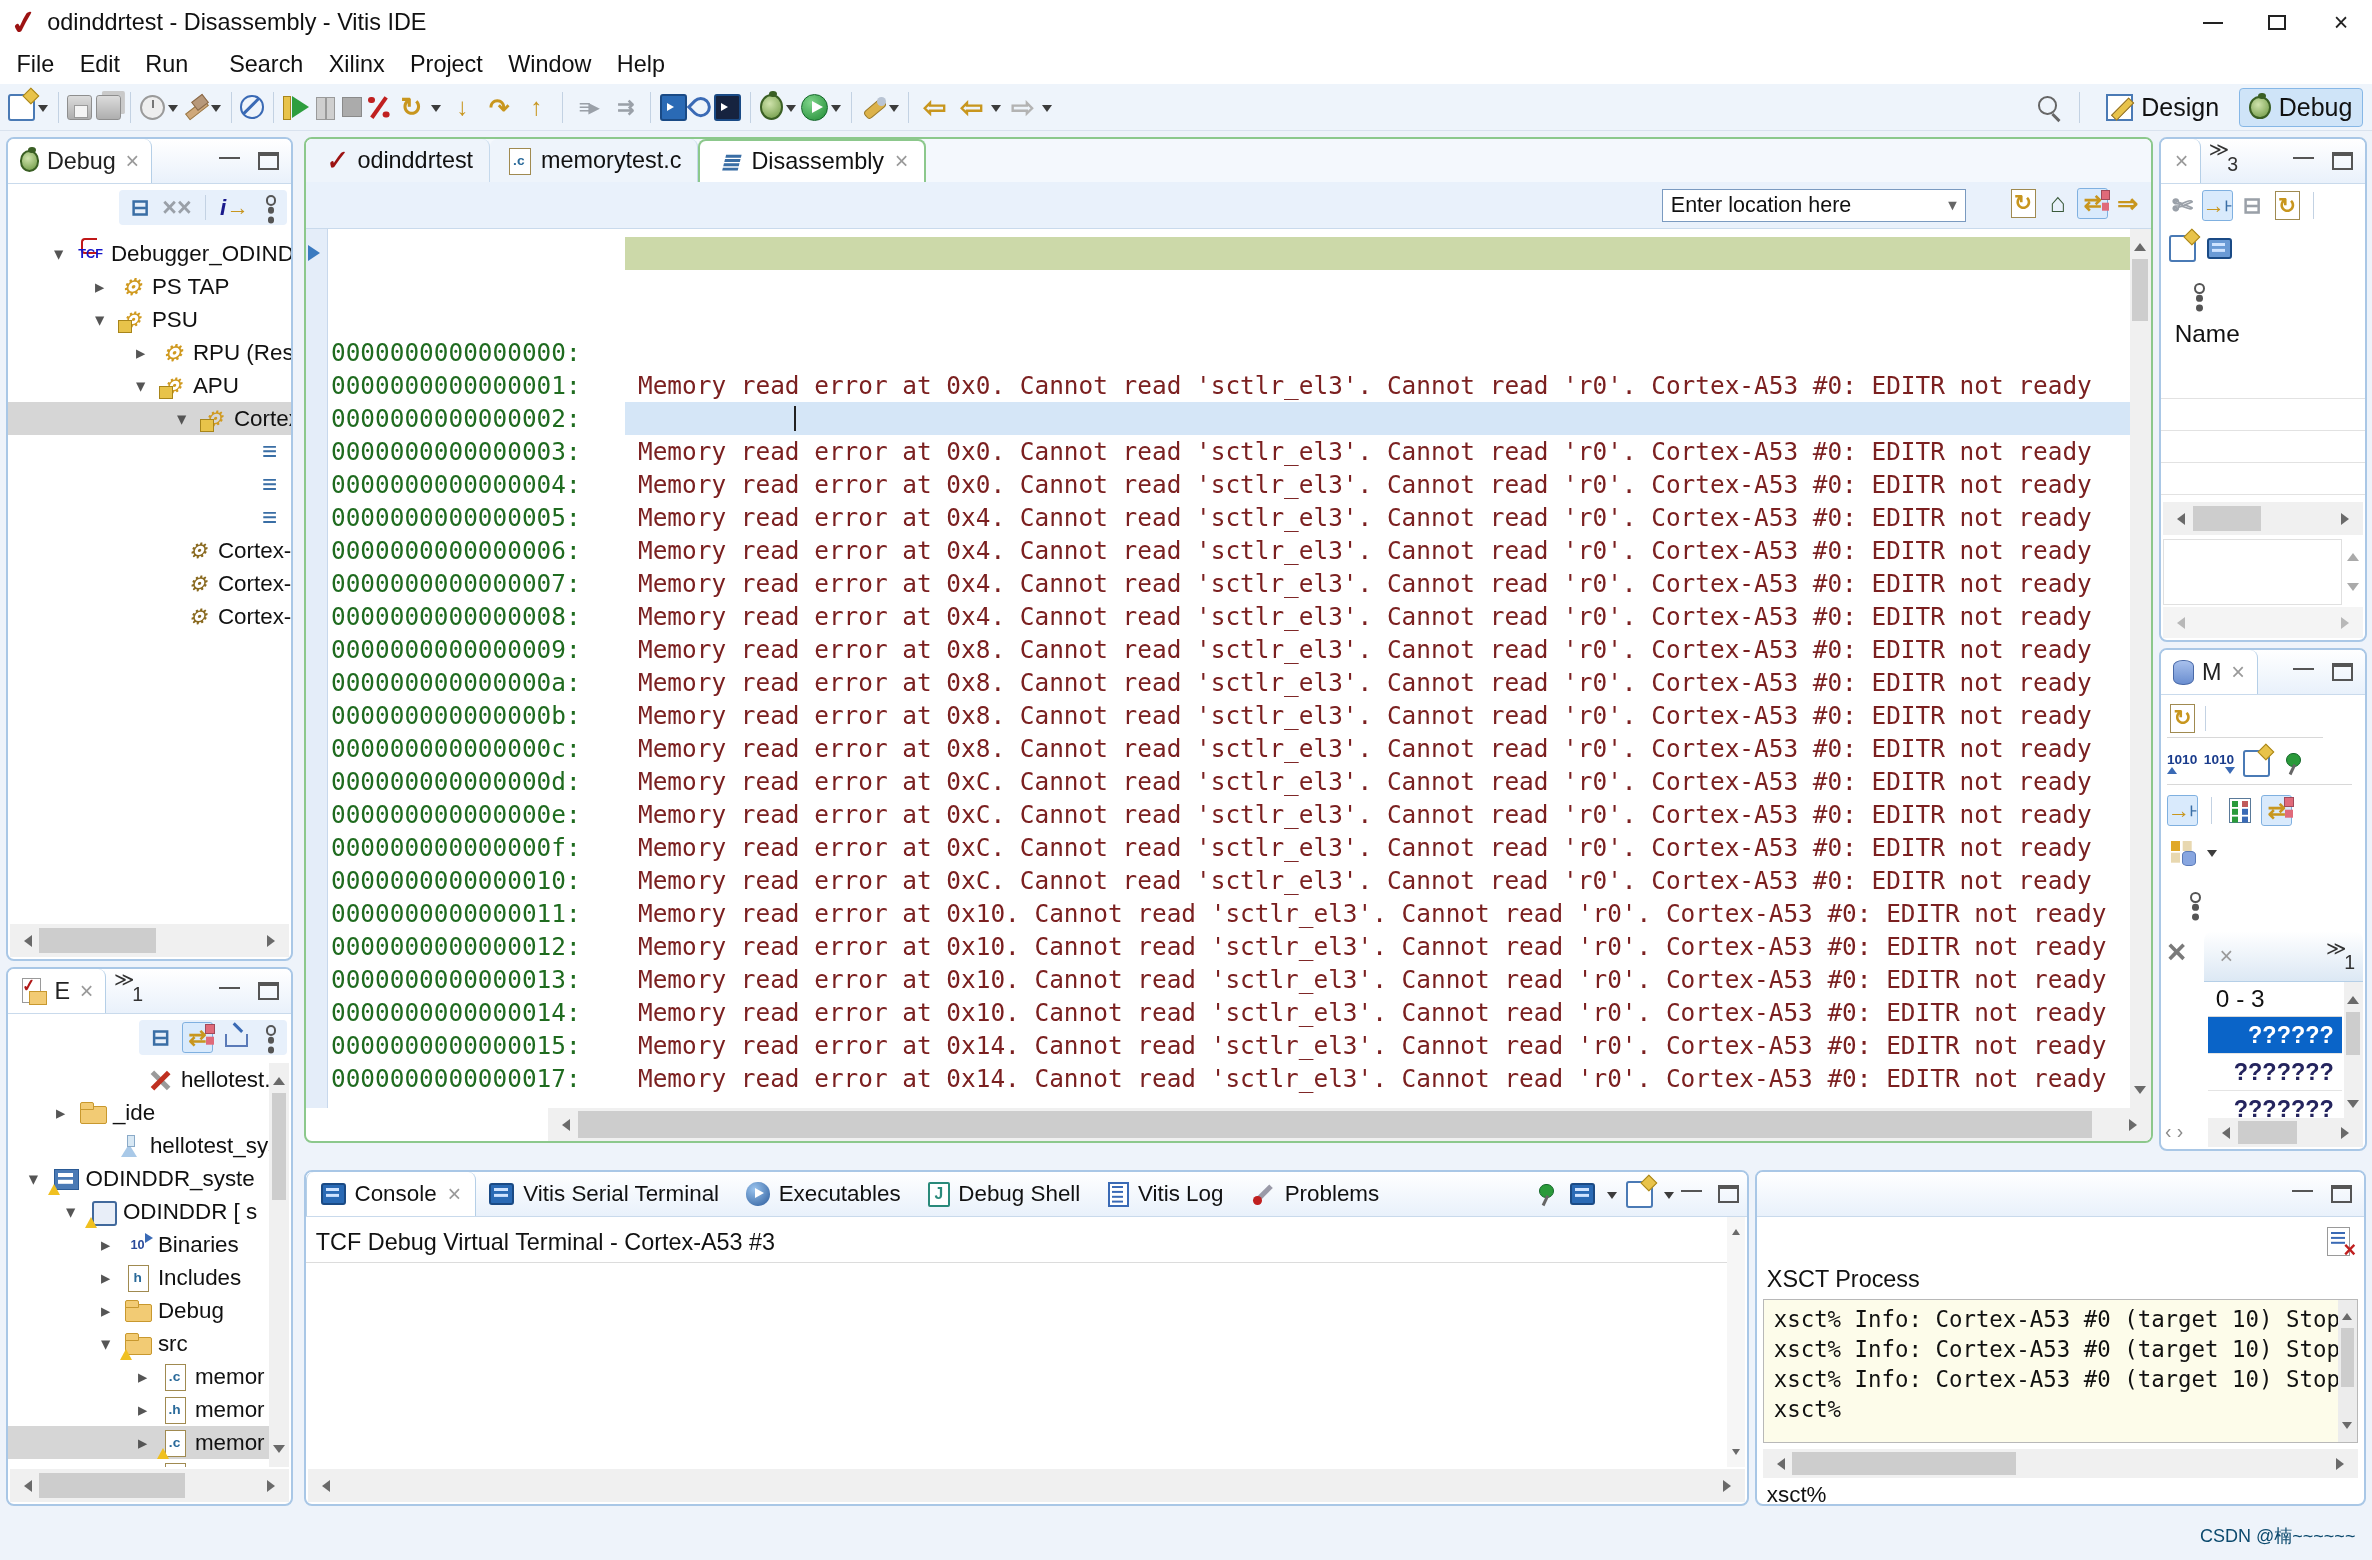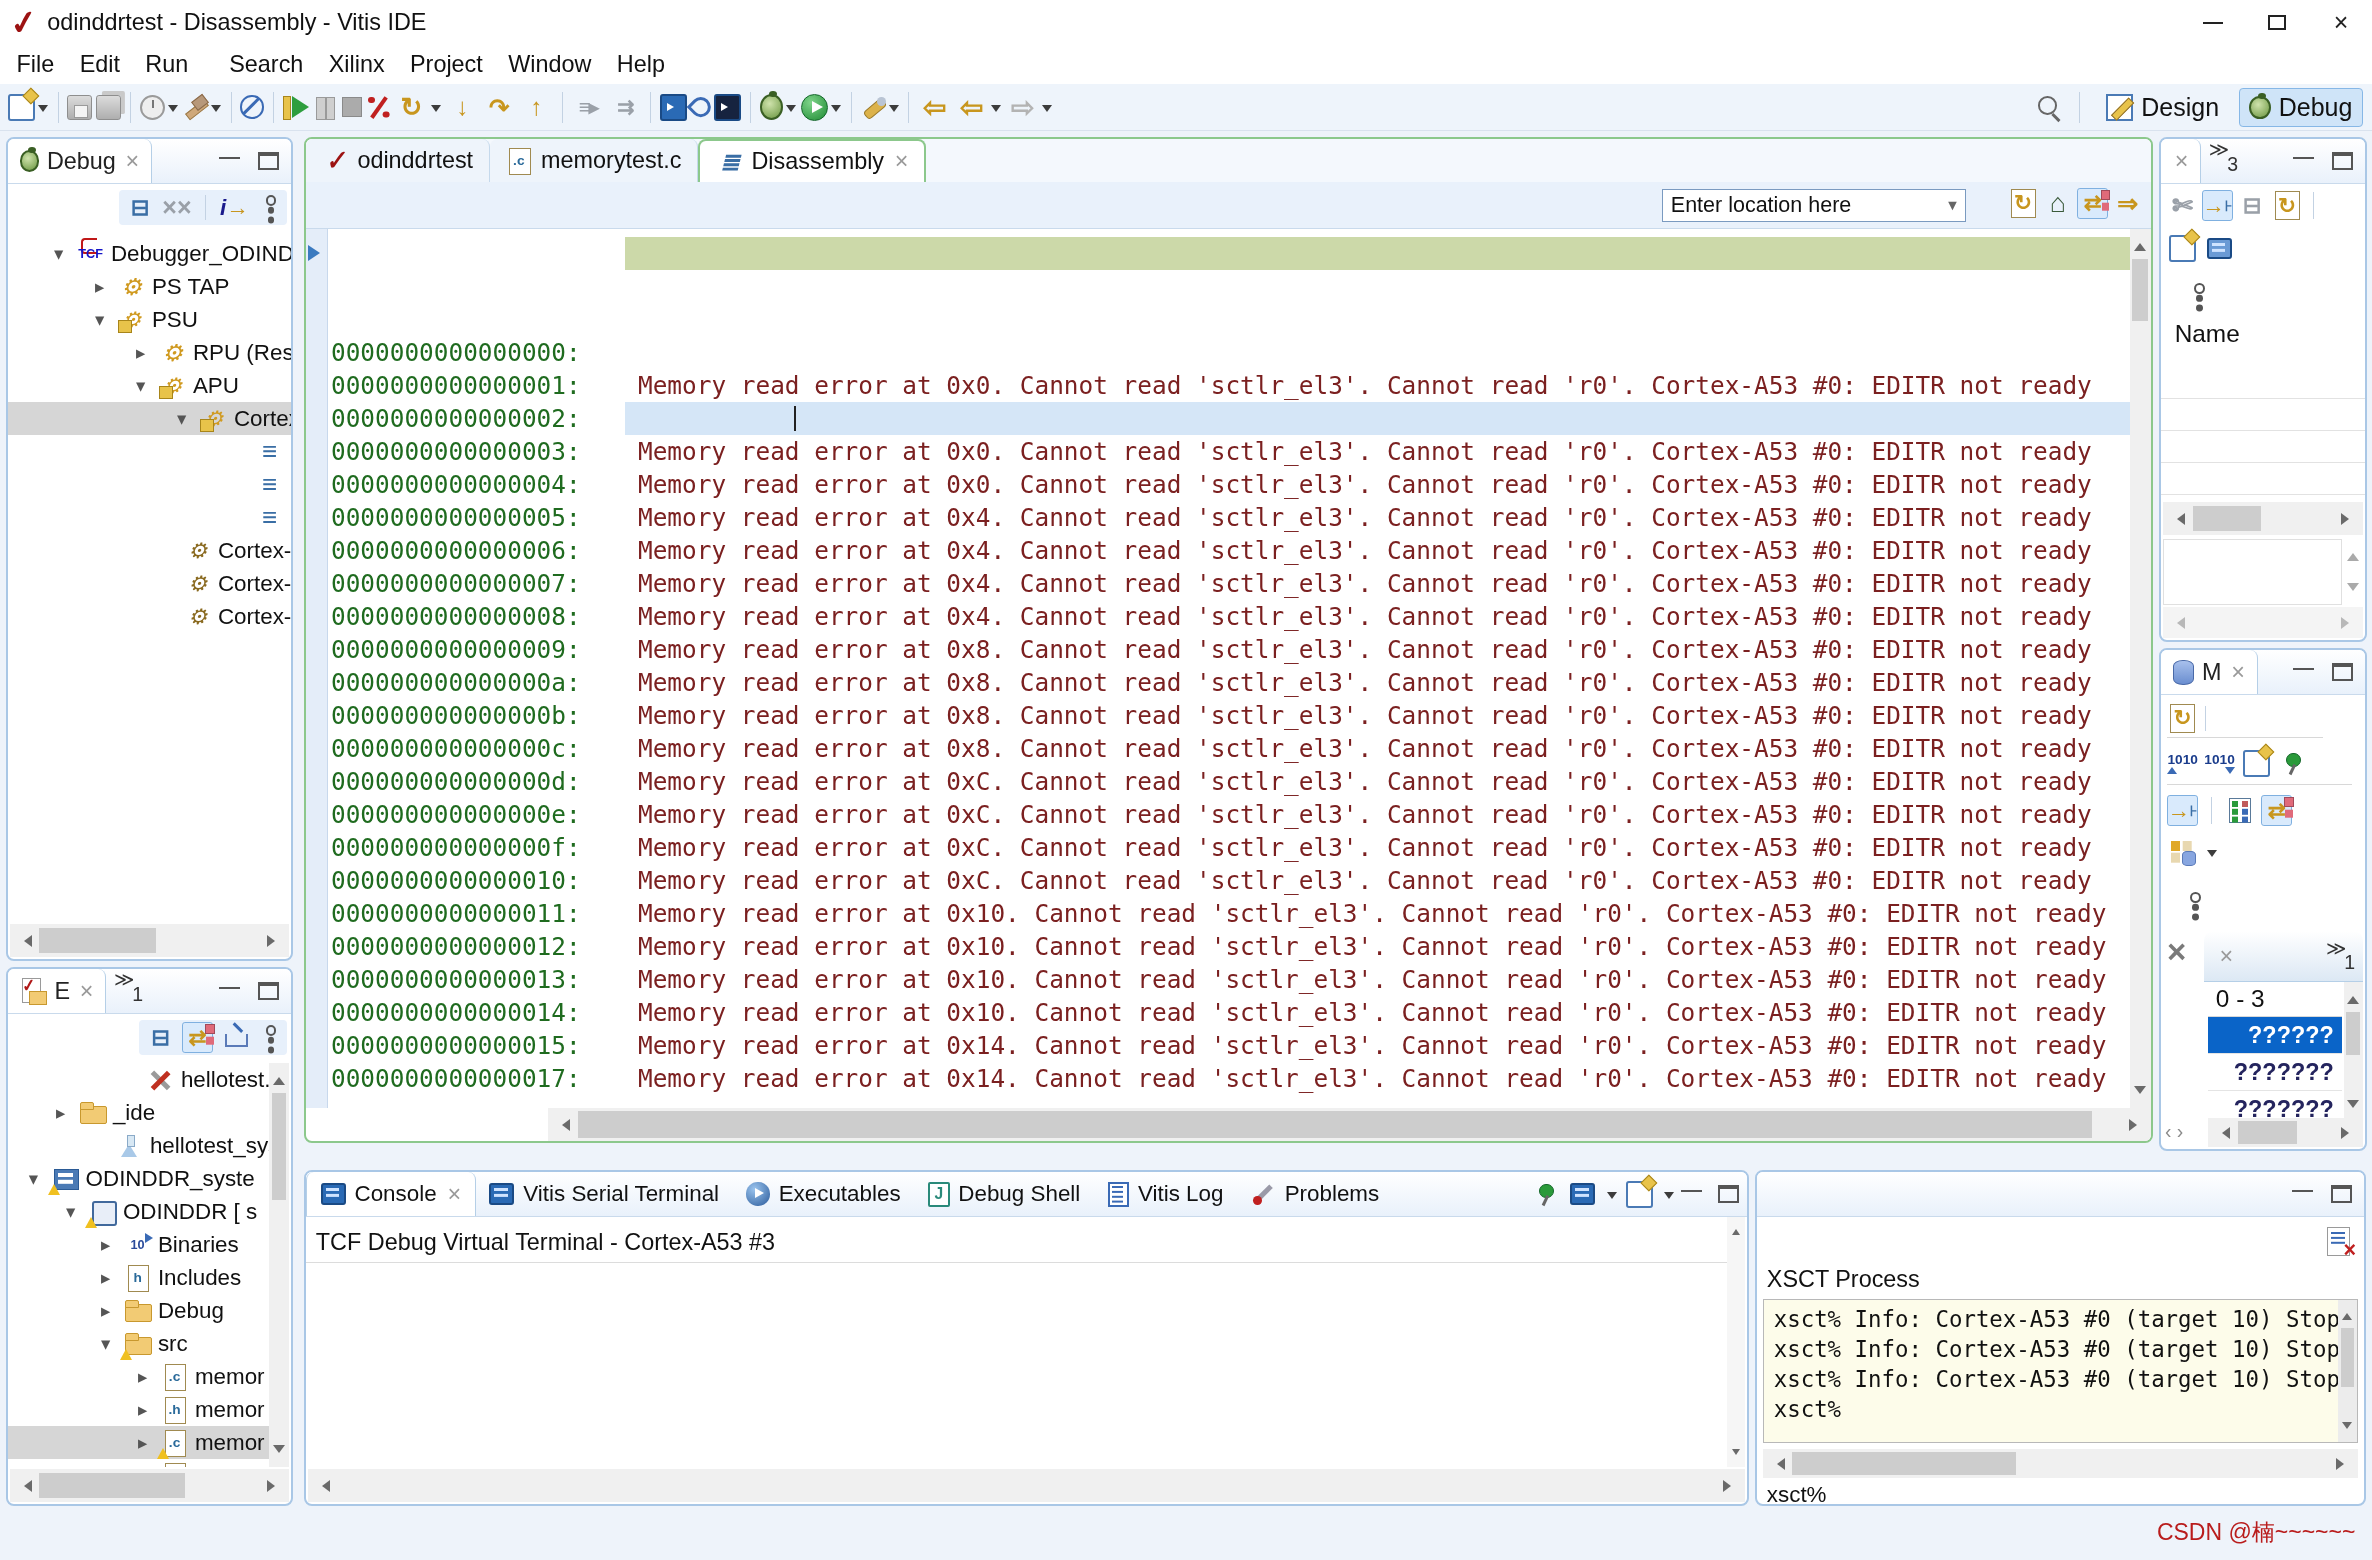--- a/index.html
+++ b/index.html
@@ -184,40 +184,40 @@
 .i-pin::after{content:"";position:absolute;left:10.7px;top:13.7px;width:2.9px;height:10.7px;background:#666;transform:rotate(25deg)}
 .i-cleardoc{width:23.4px;height:29px;background:#fff;border:1px solid #9a9a9a;position:relative}
 .i-cleardoc::before{content:"";position:absolute;left:2.9px;top:3.9px;width:13.7px;height:2px;background:#3a6ab5;box-shadow:0 4.9px 0 #3a6ab5,0 9.8px 0 #3a6ab5}
 .i-cleardoc::after{content:"×";position:absolute;right:-6.8px;bottom:-7.8px;color:#c02020;font-size:21.5px;font-weight:bold}
 .xbox{position:absolute;background:#fdfcea;border:1px solid #b8b8b8;overflow:hidden}
 .xline{font-family:"DejaVu Sans Mono",monospace;font-size:22.4px;line-height:30px;color:#111;white-space:pre;padding-left:9.8px}
 
 
 .mrow{height:37px;display:flex;align-items:center;justify-content:flex-end;padding-right:7.8px;font-size:23.4px;font-weight:bold;color:#24245e;border-bottom:1px solid #e4e4e4}
 .mrow.selected{background:#0a64c8;color:#fff}
-.i-1010{display:flex;flex-direction:column;align-items:flex-end}
+.i-1010{display:flex;flex-direction:column;align-items:flex-start}
 .i-1010 i{font-style:normal;font-weight:bold;font-size:13.7px;color:#1a3c8c;letter-spacing:0}
 .tri-u{width:0;height:0;border-left:5.9px solid transparent;border-right:5.9px solid transparent;border-bottom:7.8px solid #3a6ab5;align-self:flex-start}
 .tri-d{width:0;height:0;border-left:5.9px solid transparent;border-right:5.9px solid transparent;border-top:7.8px solid #3a6ab5;align-self:flex-end}
 .i-quad{width:23.4px;height:23.4px;position:relative}
 .i-quad::before{content:"";position:absolute;left:0;top:0;width:9.8px;height:9.8px;background:#e0a828;box-shadow:11.7px 0 0 #e8d8b0,0 11.7px 0 #e8d8b0}
 .i-quad::after{content:"";position:absolute;right:-2px;bottom:-2px;width:11.7px;height:13.7px;background:#88a6e0;border-radius:4.9px/3.9px;border:1px solid #5a7ab8}
 .i-db{width:21.5px;height:25px;background:linear-gradient(#a8c0ec,#6a8ed0);border-radius:9.8px/5.9px;border:1px solid #4a6aa8}
 .i-cols{width:21.5px;height:25px;border:1px solid #5a7a9a;position:relative;background:#fff}
 .i-cols::before{content:"";position:absolute;left:2px;top:2px;width:5.9px;height:5.9px;background:#2a9a3a;box-shadow:0 7.8px 0 #2a9a3a,0 15.6px 0 #2a9a3a}
 .i-cols::after{content:"";position:absolute;right:2px;top:2px;width:5.9px;height:5.9px;background:#c05a5a;box-shadow:0 7.8px 0 #3a6ab5,0 15.6px 0 #3a6ab5}
 .i-treelink{color:#c8961e;font-weight:bold;font-size:21.5px;position:relative}
 .i-treelink::after{content:"";position:absolute;right:-2px;top:2px;width:7.8px;height:7.8px;background:#e06a7a;box-shadow:0 11.7px 0 #e06a7a;outline:1px solid #a04a5a}
 .i-impbox{width:23.4px;height:23.4px;position:relative}
 .i-impbox::before{content:"";position:absolute;left:2px;bottom:2px;width:19.5px;height:11.7px;border:2.9px solid #5a7ab8;border-top:none}
 .i-impbox::after{content:"";position:absolute;right:2px;top:0;width:11.7px;height:2.9px;background:#3a6ab5;transform:rotate(45deg)}
 .i-refdoc{width:25px;height:29px;background:#fff;border:1px solid #a08a50;position:relative;color:#c8961e;font-weight:bold;font-size:21.5px;display:flex;align-items:center;justify-content:center}
 .hairline{border-bottom:1px solid #e2e2e2;height:32px}
 
-.watermark{position:absolute;right:17.6px;bottom:11.7px;font-size:23px;color:#b91c1c}
+.watermark{position:absolute;right:17.6px;bottom:11.7px;font-size:18px;color:#0c4a6e}
 </style>
 </head>
 <body>
 
 <div class="app">
 
   <div class="titlebar">
     <span class="applogo">✓</span>
     <span class="title-text">odinddrtest - Disassembly - Vitis IDE</span>
     <div class="winbtns">

